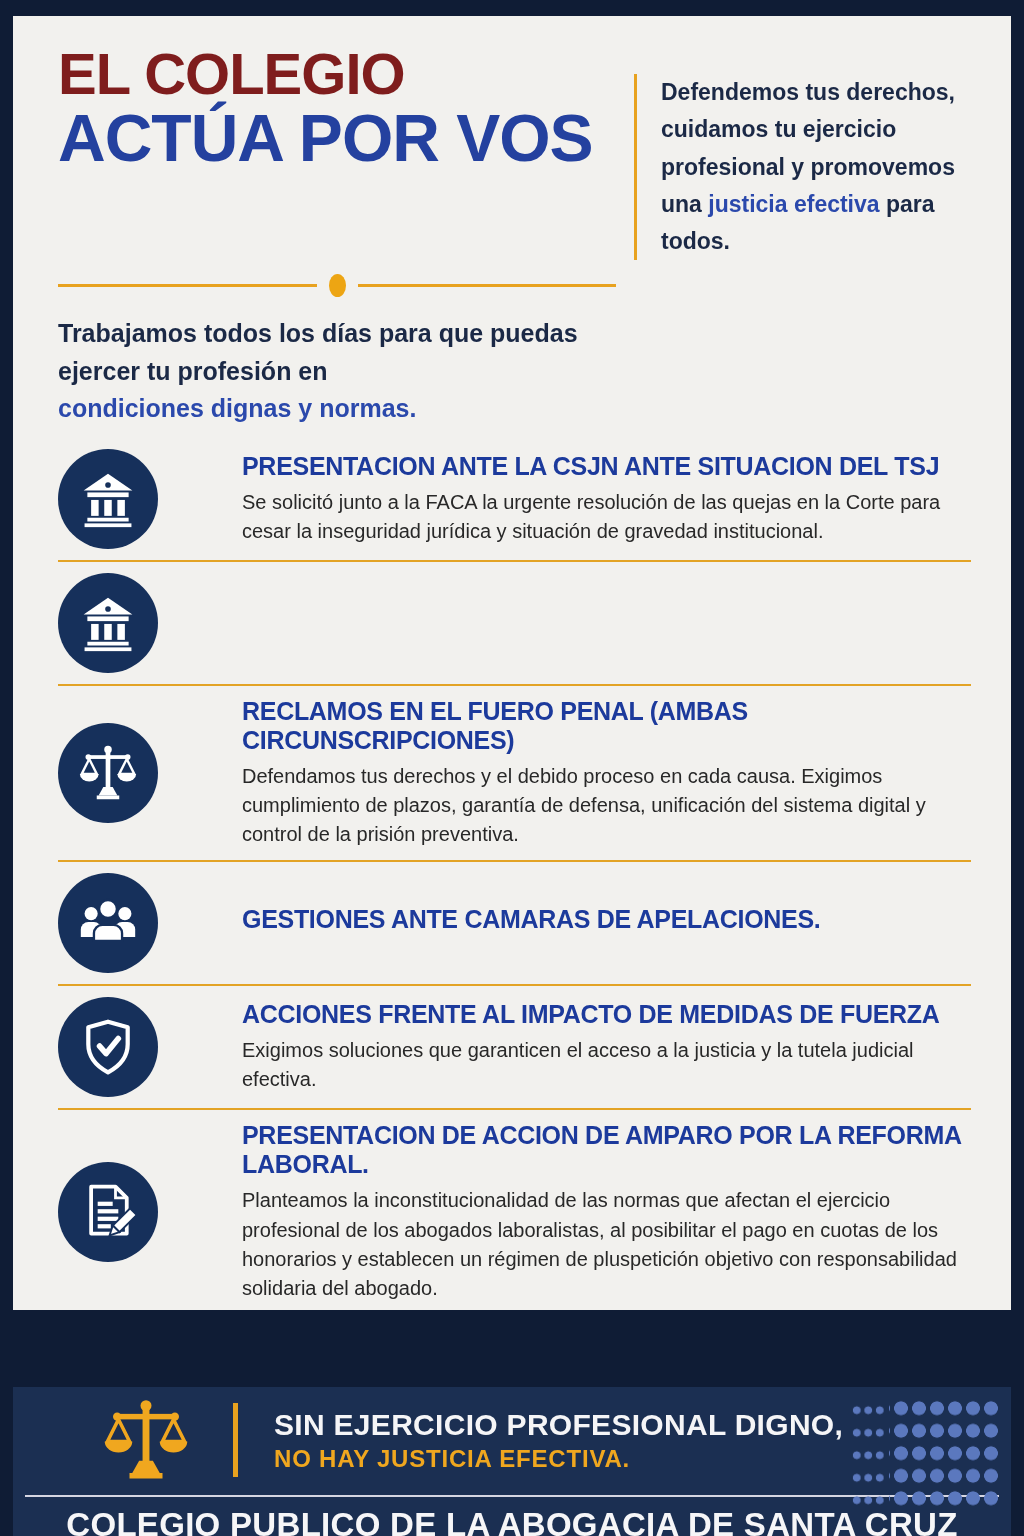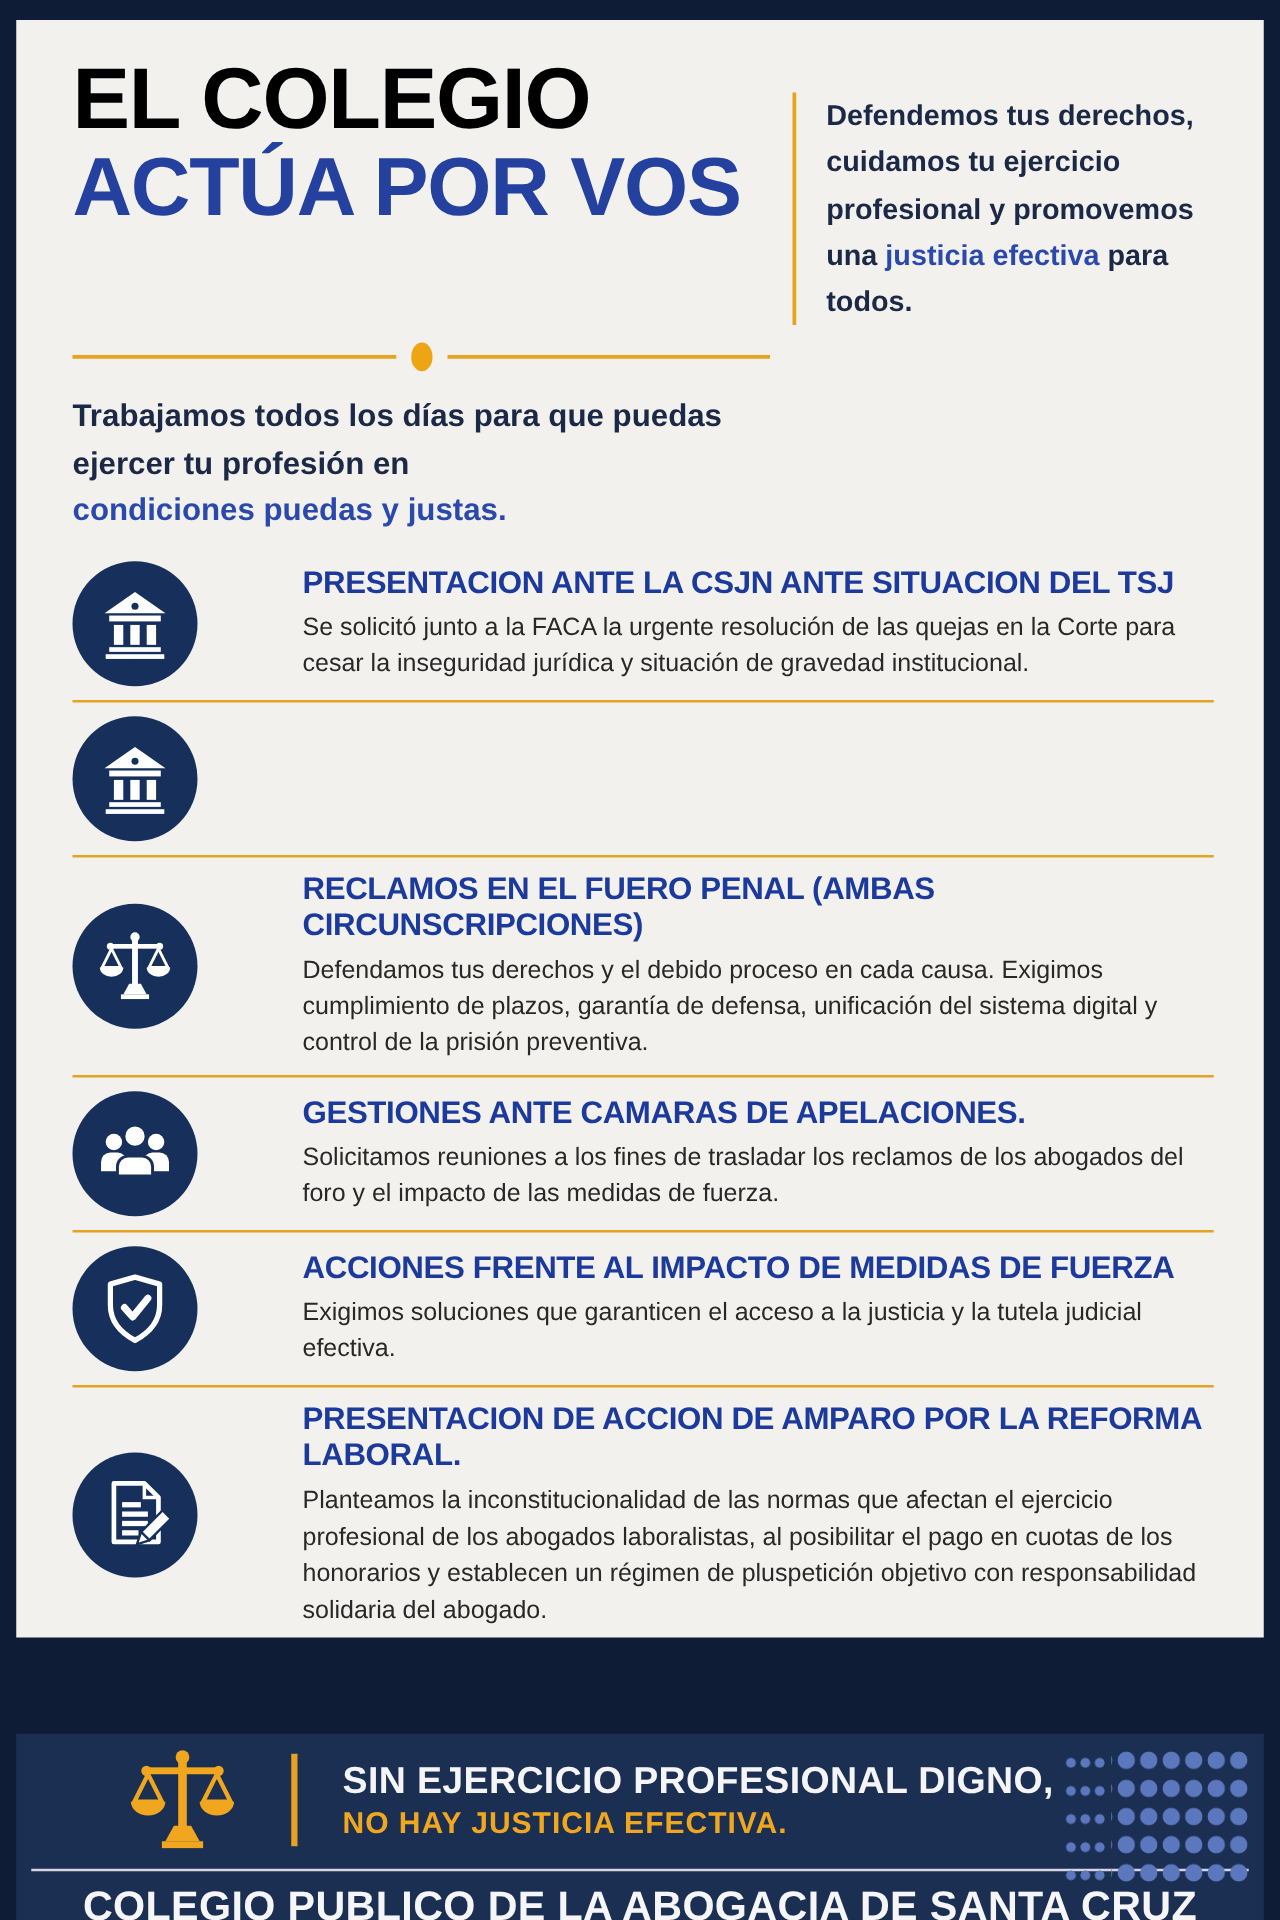--- a/index.html
+++ b/index.html
@@ -9,21 +9,21 @@
     background:#0F1C35; overflow:hidden;
     font-family:"Liberation Sans", sans-serif;
   }
   
   .content {
     position:absolute; left:13px; top:16px; width:998px; height:1294px;
     background:#F2F1EE; overflow:hidden;
   }
   header { display:flex; padding:28px 18px 0 45px; }
   .title-block { width:588px; }
-  .title-l1 { display:block; font-size:69px; font-weight:bold; color:#000000; letter-spacing:-1px; line-height:1.02; }
+  .title-l1 { display:block; font-size:58px; font-weight:bold; color:#7f1d1d; letter-spacing:-1px; line-height:1.02; }
   .title-l2 { display:block; font-size:66px; font-weight:bold; color:#24419F; letter-spacing:-1px; line-height:1.08; }
   .tagline-wrap { border-left:3px solid #E8A21F; padding-left:24px; margin-top:30px; min-height:155px; display:flex; align-items:flex-start; }
   .tagline { width:332px; font-size:23px; font-weight:bold; color:#1B2946; line-height:1.62; }
   .hl { color:#2B49AC; }
   .title-divider { display:flex; align-items:center; width:558px; margin:14px 0 18px 45px; }
   .td-line { flex:1; height:3px; background:#E8A21F; }
   .td-dot { width:17px; height:23px; border-radius:50%; background:#EDA513; margin:0 12px; }
   .intro { margin:0 0 2px 45px; font-size:25px; font-weight:bold; color:#1B2946; line-height:1.5; }
   
   .items { padding:8px 40px 0 45px; }
@@ -131,21 +131,21 @@
 
     <div class="title-divider">
       <span class="td-line"></span>
       <span class="td-dot"></span>
       <span class="td-line"></span>
     </div>
 
     <p class="intro">
       <span>Trabajamos todos los días para que puedas</span><br>
       <span>ejercer tu profesión en</span><br>
-      <span class="hl">condiciones puedas y justas.</span>
+      <span class="hl">condiciones dignas y normas.</span>
     </p>
 
     <div class="items">
 
       <section class="item">
         <span class="icon-circle">
             <svg>
               <use href="#i-courthouse"></use>
             </svg>
           </span>
@@ -179,21 +179,20 @@
       <div class="item-divider"></div>
 
       <section class="item">
         <span class="icon-circle">
             <svg>
               <use href="#i-people"></use>
             </svg>
           </span>
         <div class="item-text">
           <h2 class="item-title">GESTIONES ANTE CAMARAS DE APELACIONES.</h2>
-          <p class="item-body">Solicitamos reuniones a los fines de trasladar los reclamos de los abogados del foro y el impacto de las medidas de fuerza.</p>
         </div>
       </section>
       <div class="item-divider"></div>
 
       <section class="item">
         <span class="icon-circle">
             <svg>
               <use href="#i-shield"></use>
             </svg>
           </span>

